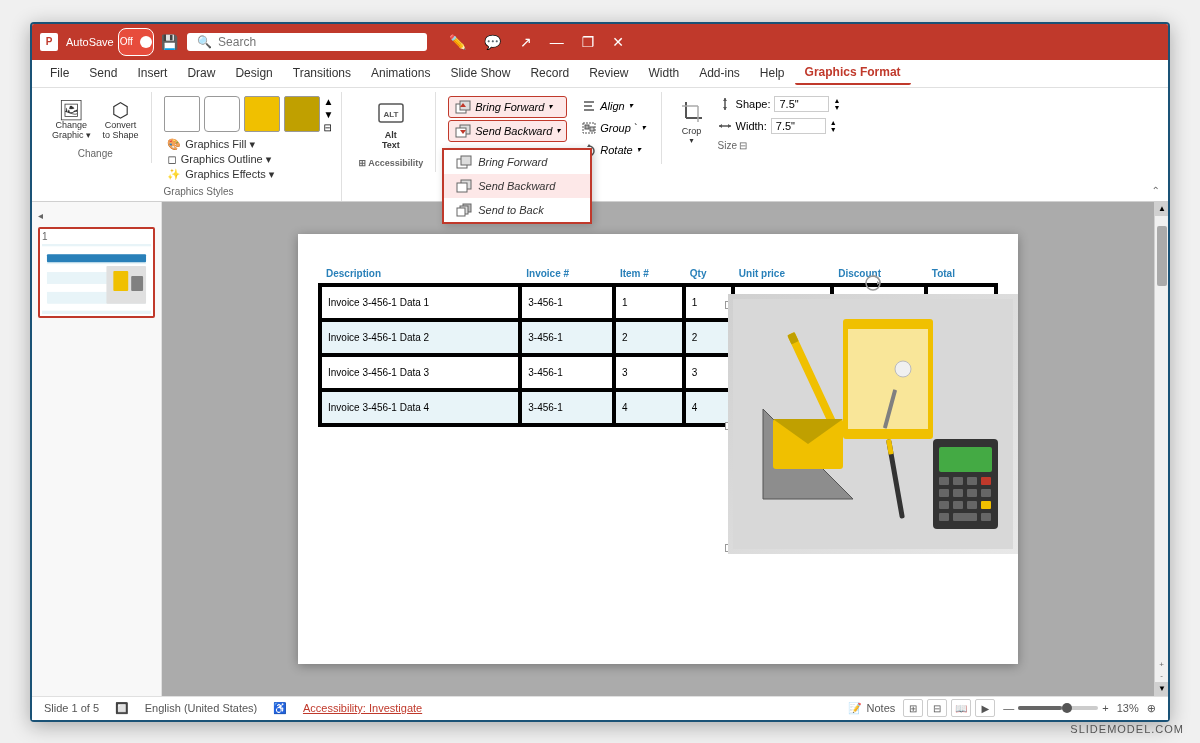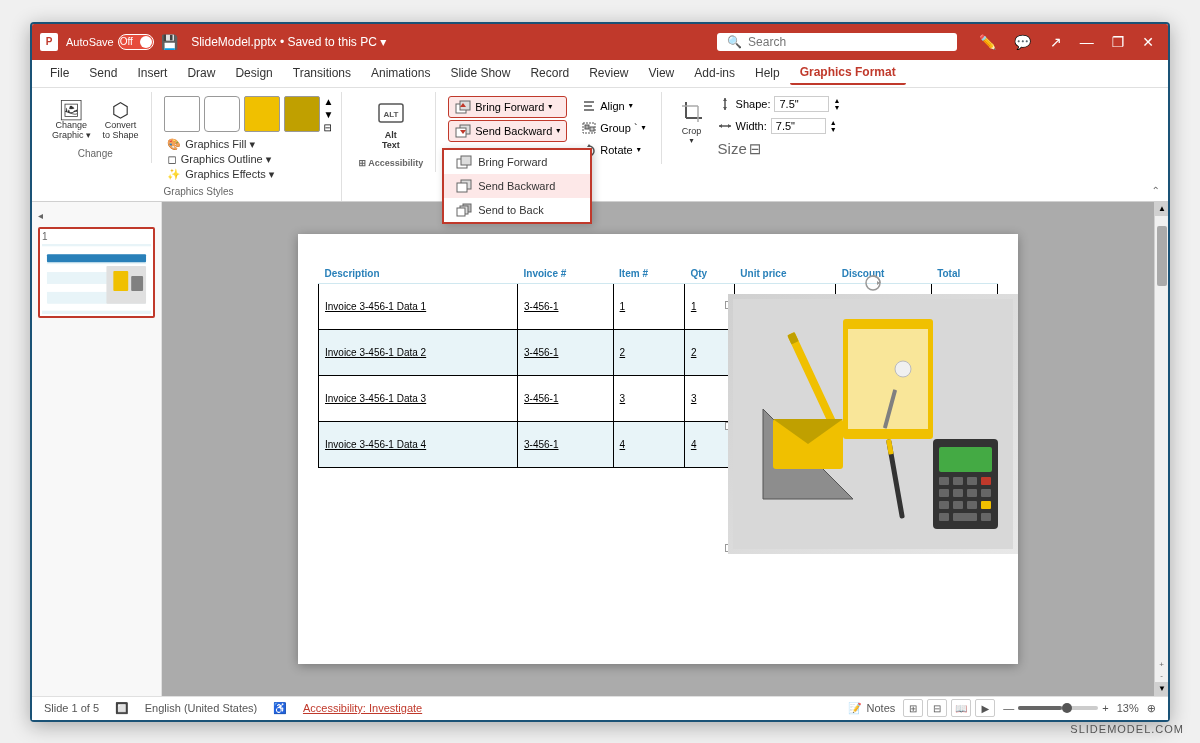--- a/index.html
+++ b/index.html
@@ -3,21 +3,21 @@
   <meta charset="utf-8">
   <style>
     * { margin: 0; padding: 0; box-sizing: border-box; }
     body { background: #f0f0f0; font-family: 'Segoe UI', Arial, sans-serif; font-size: 12px; width: 1200px; height: 743px; overflow: hidden; display: flex; align-items: center; justify-content: center; }
     .app-window { width: 1140px; height: 700px; background: #fff; border: 2px solid #1a5276; border-radius: 4px; display: flex; flex-direction: column; box-shadow: 0 4px 20px rgba(0,0,0,0.3); }
     
     .title-bar { background: #c0392b; height: 36px; display: flex; align-items: center; padding: 0 8px; gap: 8px; border-radius: 2px 2px 0 0; }
     .title-bar-logo { width: 18px; height: 18px; background: #fff; border-radius: 2px; display: flex; align-items: center; justify-content: center; }
     .title-bar-logo span { color: #c0392b; font-weight: bold; font-size: 10px; }
     .autosave-area { display: flex; align-items: center; gap: 4px; color: #fff; font-size: 11px; }
-    .toggle-switch { background: #e74c3c; border: 1px solid #fff; border-radius: 8px; width: 36px; height: 16px; display: flex; align-items: center; padding: 1px; }
+    .toggle-switch { background: #e74c3c; border: 1px solid #fff; border-radius: 8px; width: 36px; height: 28px; display: flex; align-items: center; padding: 1px; }
     .toggle-knob { width: 12px; height: 12px; background: #fff; border-radius: 50%; margin-left: auto; }
     .toggle-label { color: #fff; font-size: 10px; margin-right: 3px; }
     .save-icon { color: #fff; font-size: 14px; }
     .title-text { color: #fff; font-size: 12px; flex: 1; text-align: left; padding-left: 4px; }
     .search-bar { background: #fff; border-radius: 3px; display: flex; align-items: center; padding: 2px 10px; gap: 6px; width: 240px; }
     .search-bar input { border: none; outline: none; font-size: 12px; width: 180px; background: transparent; }
     .title-controls { display: flex; gap: 6px; margin-left: 8px; }
     .title-btn { color: #fff; font-size: 14px; cursor: pointer; padding: 2px 6px; }
     
     .menu-bar { background: #fff; height: 28px; display: flex; align-items: center; padding: 0 8px; border-bottom: 1px solid #e0e0e0; }
@@ -52,21 +52,21 @@
     .slide-thumb { border: 2px solid #c0392b; border-radius: 2px; background: #fff; padding: 2px; cursor: pointer; position: relative; }
     .slide-num { font-size: 10px; color: #666; margin-bottom: 2px; }
     .slide-thumb-img { width: 100%; height: 70px; background: #e8f4f8; display: flex; align-items: center; justify-content: center; overflow: hidden; }
     
     .canvas-area { flex: 1; background: #ababab; display: flex; align-items: center; justify-content: center; overflow: hidden; position: relative; }
     .slide-canvas { background: #fff; width: 720px; height: 430px; position: relative; box-shadow: 0 2px 10px rgba(0,0,0,0.3); }
     
     .slide-table { position: absolute; top: 30px; left: 20px; width: 680px; }
     .slide-table table { width: 100%; border-collapse: collapse; font-size: 10px; }
     .slide-table th { color: #2980b9; padding: 4px 6px; text-align: left; font-weight: 600; border-bottom: 1px solid #d0e8f0; }
-    .slide-table td { padding: 17px 6px; border: 1px solid #000000; text-decoration: underline; }
+    .slide-table td { padding: 10px 6px; border: 4px solid #000000; }
     .slide-table tr:nth-child(even) td { background: #e8f4f8; }
     
     .graphic-overlay { position: absolute; right: 0; top: 60px; width: 290px; height: 260px; background: #e8e8e8; display: flex; align-items: center; justify-content: center; }
     .selection-handles { position: absolute; top: 10px; left: 0; right: 10px; bottom: 5px; border: 1px dashed #999; pointer-events: none; }
     .handle { width: 8px; height: 8px; background: #fff; border: 1px solid #999; position: absolute; }
     .handle.tl { top: -4px; left: -4px; }
     .handle.tm { top: -4px; left: calc(50% - 4px); }
     .handle.tr { top: -4px; right: -4px; }
     .handle.ml { top: calc(50% - 4px); left: -4px; }
     .handle.mr { top: calc(50% - 4px); right: -4px; }
@@ -106,26 +106,20 @@
         <span>P</span>
       </div>
       <div class="autosave-area">
         <span>AutoSave</span>
         <div class="toggle-switch">
           <span class="toggle-label">Off</span>
           <div class="toggle-knob"></div>
         </div>
       </div>
       <div class="save-icon">💾</div>
-      <div class="title-text">
-        <span>SlideModel.pptx</span>
-        <span> • </span>
-        <span>Saved to this PC</span>
-        <span> ▾</span>
-      </div>
       <div class="search-bar">
         <span>🔍</span>
         <input type="text" placeholder="Search" style="">
       </div>
       <div class="title-controls">
         <span class="title-btn">✏️</span>
         <span class="title-btn">💬</span>
         <span class="title-btn">↗</span>
         <span class="title-btn">—</span>
         <span class="title-btn">❐</span>
@@ -137,21 +131,21 @@
       <span class="menu-item">File</span>
       <span class="menu-item">Send</span>
       <span class="menu-item">Insert</span>
       <span class="menu-item">Draw</span>
       <span class="menu-item">Design</span>
       <span class="menu-item">Transitions</span>
       <span class="menu-item">Animations</span>
       <span class="menu-item">Slide Show</span>
       <span class="menu-item">Record</span>
       <span class="menu-item">Review</span>
-      <span class="menu-item">View</span>
+      <span class="menu-item">Width</span>
       <span class="menu-item">Add-ins</span>
       <span class="menu-item">Help</span>
       <span class="menu-item active">Graphics Format</span>
     </div>
 
     <div class="ribbon">
       <div class="ribbon-content">
 
         <div class="ribbon-group">
           <div class="ribbon-group-items">
@@ -205,21 +199,21 @@
               <text x="14" y="17" text-anchor="middle" font-size="8" fill="#555">ALT</text>
             </svg>
             <span style="font-size:9px;">Alt</span>
             <span style="font-size:9px;">Text</span>
           </div>
           <div class="ribbon-group-label" style="font-size:9px;display:flex;align-items:center;gap:2px;">
             <span>⊞ Accessibility</span>
           </div>
         </div>
 
-        <div class="arrange-group" style="min-width:160px;">
+        <div class="arrange-group" style="min-width:160px;font-style:italic;">
           <div class="arrange-top">
             <div style="display:flex;flex-direction:column;gap:2px;">
 
               <div class="arrange-btn highlighted" style="border:1px solid #c0392b;background:#fde8e8;">
                 <svg width="16" height="14" viewBox="0 0 16 14">
                   <rect x="1" y="4" width="10" height="9" fill="#fff" stroke="#666" stroke-width="1"></rect>
                   <rect x="5" y="1" width="10" height="9" fill="#ddd" stroke="#666" stroke-width="1"></rect>
                   <polygon points="8,3 11,7 5,7" fill="#c0392b"></polygon>
                 </svg>
                 <span>Bring Forward</span>
@@ -325,21 +319,21 @@
                 <polygon points="1,7 4,5 4,9" fill="#555"></polygon>
                 <polygon points="13,7 10,5 10,9" fill="#555"></polygon>
               </svg>
               <span>Width:</span>
               <input type="text" class="size-input" value="7.5&quot;" style="">
               <div style="display:flex;flex-direction:column;">
                 <span style="font-size:7px;cursor:pointer;">▲</span>
                 <span style="font-size:7px;cursor:pointer;">▼</span>
               </div>
             </div>
-            <div style="font-size:15px;color:#666;display:flex;align-items:center;gap:2px;">
+            <div style="font-size:10px;color:#666;display:flex;align-items:center;gap:2px;">
               <span>Size</span>
               <span style="cursor:pointer;">⊟</span>
             </div>
           </div>
         </div>
 
         <div style="margin-left:auto;align-self:flex-end;padding-bottom:4px;">
           <span style="font-size:10px;color:#666;">⌃</span>
         </div>
       </div>

